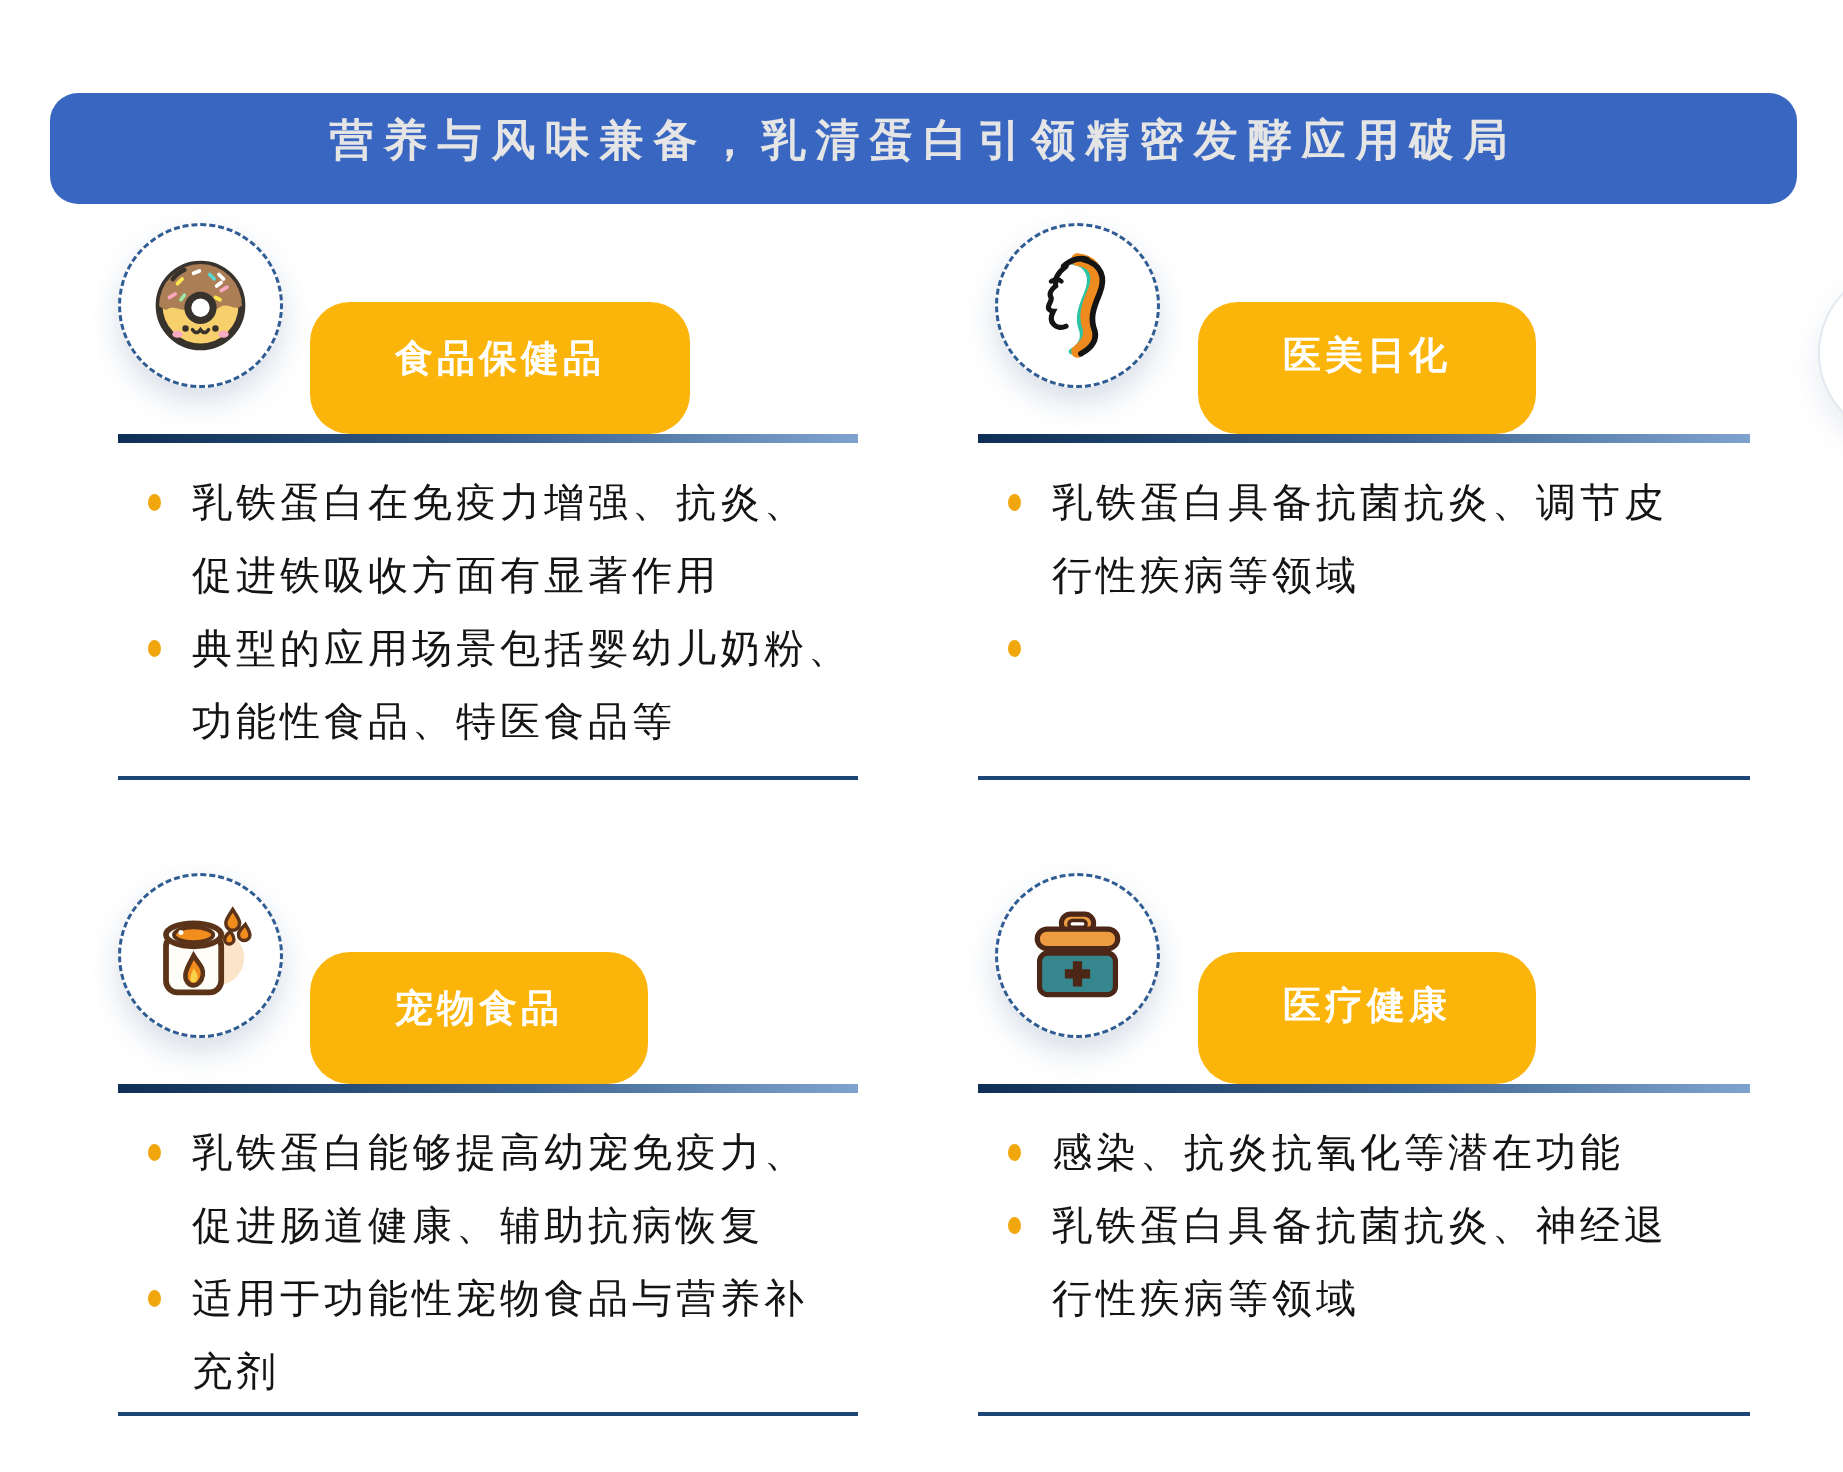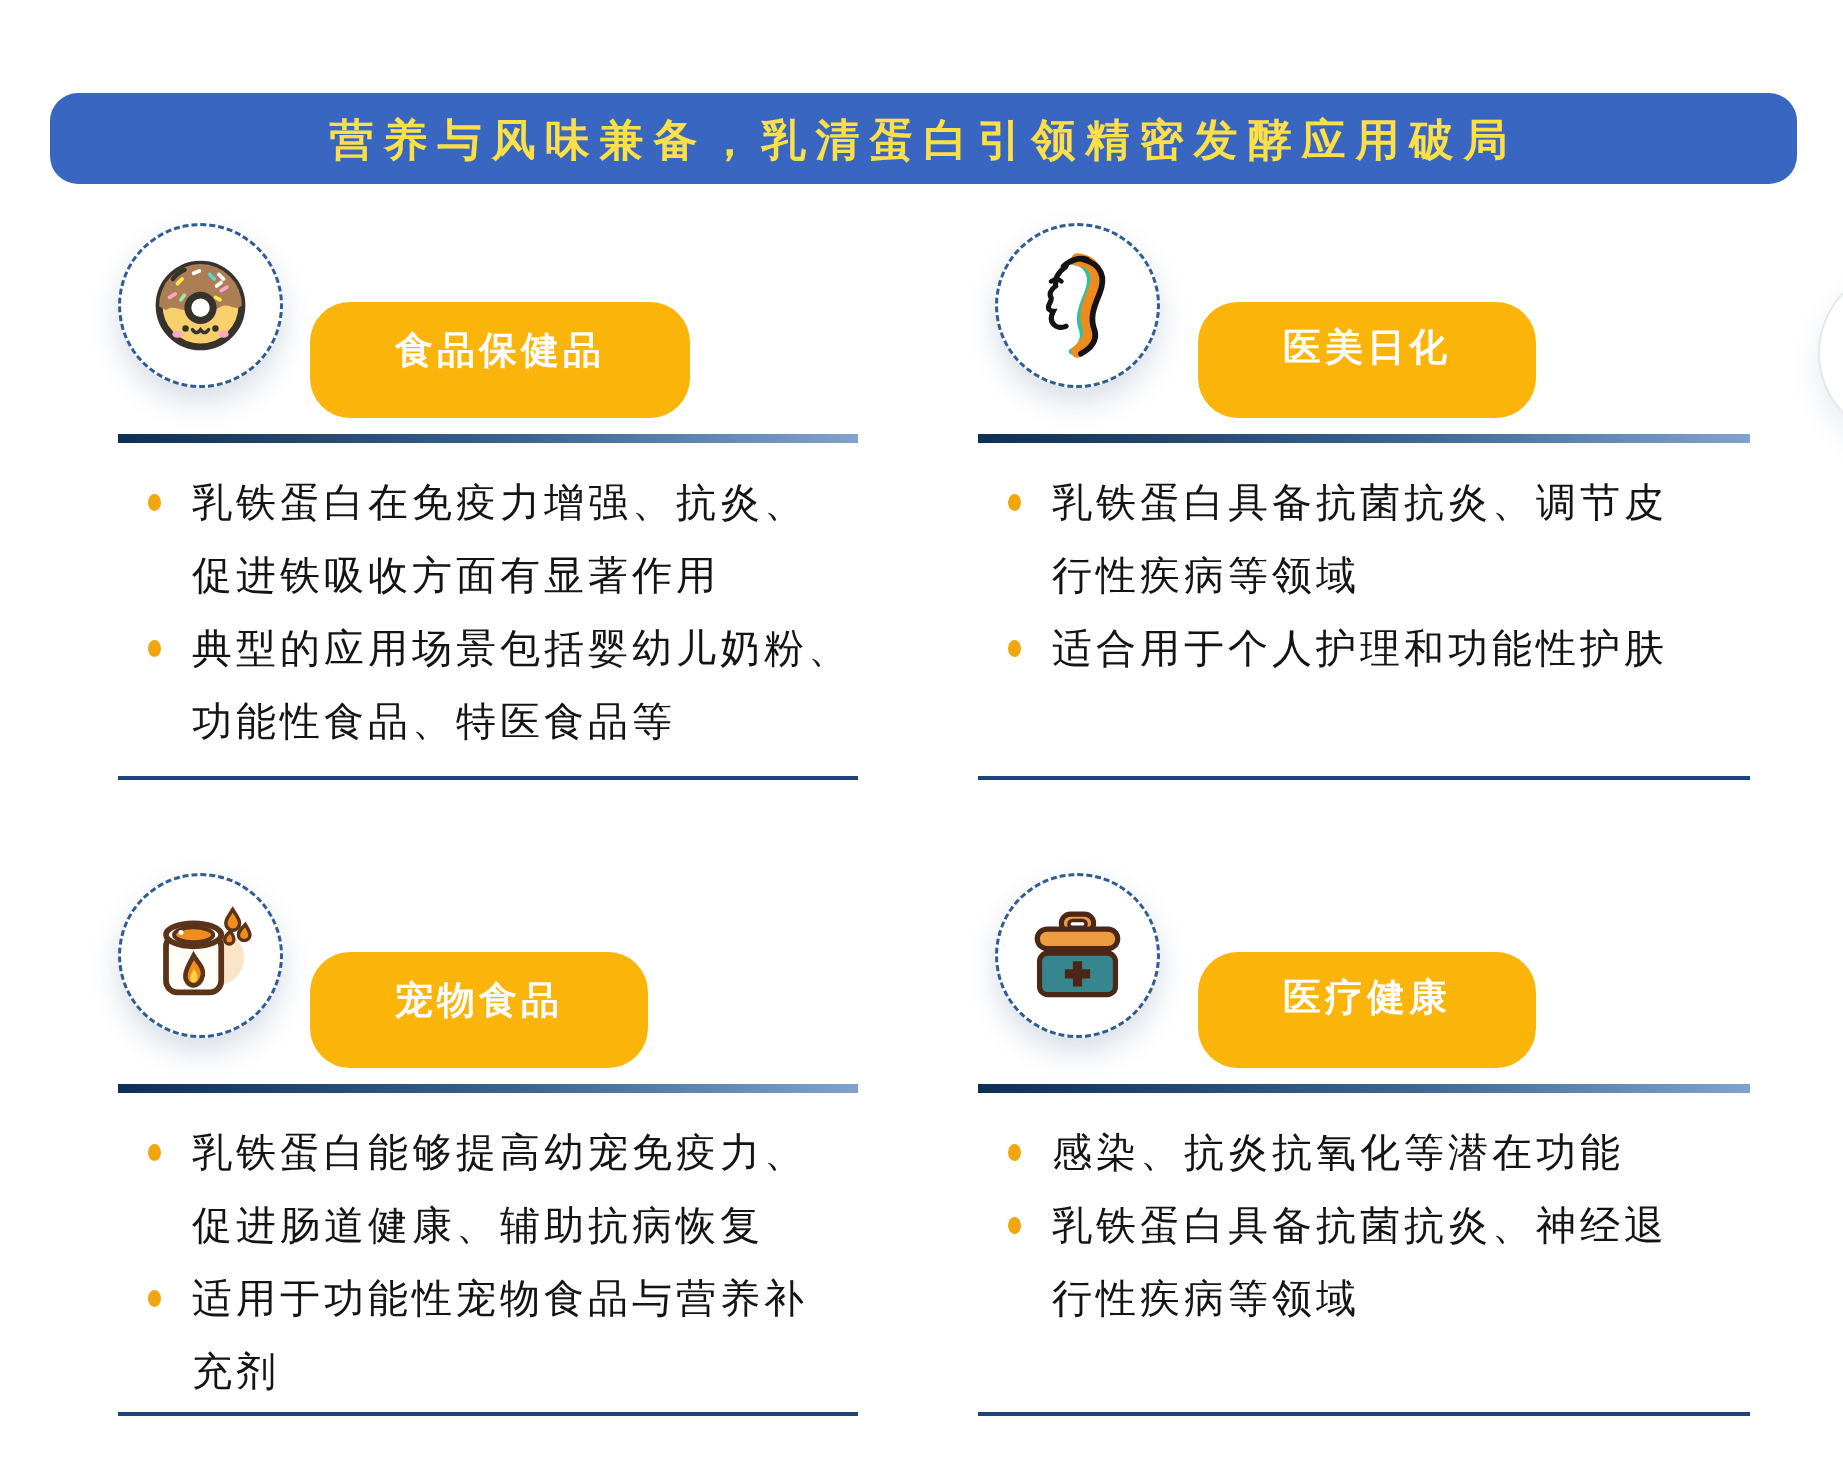--- a/index.html
+++ b/index.html
@@ -1,42 +1,42 @@
 <!DOCTYPE html>
 <html><head>
 <meta charset="utf-8">
 <style>
   html,body{margin:0;padding:0;overflow:hidden;}
   body{
     width:1843px;height:1472px;position:relative;background:#ffffff;
     font-family:"Liberation Sans", sans-serif;
   }
   .banner{
-    position:absolute;left:50px;top:93px;width:1747px;height:91px;
-    background:#3866C0;border-radius:28px;color:#fde047;
+    position:absolute;left:50px;top:93px;width:1747px;height:111px;
+    background:#3866C0;border-radius:28px;color:#e5e5e5;
     font-size:44px;font-weight:bold;letter-spacing:10px;
     text-align:center;line-height:93px;white-space:nowrap;
   }
   .section{position:absolute;}
   .s0{left:118px;top:200px;width:740px;}
   .s1{left:978px;top:200px;width:772px;}
   .s2{left:118px;top:850px;width:740px;}
   .s3{left:978px;top:850px;width:772px;}
   .icon-circle{
     position:absolute;top:23px;width:165px;height:165px;border-radius:50%;
     background:#ffffff;border:3px dashed #2F5C93;
     box-shadow:0 14px 30px rgba(40,70,120,0.18);
     display:flex;align-items:center;justify-content:center;box-sizing:border-box;
   }
   .s0 .icon-circle,.s2 .icon-circle{left:0;}
   .s1 .icon-circle,.s3 .icon-circle{left:17px;}
   .pill{
     position:absolute;top:102px;height:100px;line-height:80px;border-radius:40px;
     background:#FBB409;color:#ffffff;font-weight:bold;font-size:38px;
-    letter-spacing:4px;padding:8px 85px;white-space:nowrap;
+    letter-spacing:4px;padding:16px 85px;white-space:nowrap;
   }
   .s0 .pill,.s2 .pill{left:192px;}
   .s1 .pill,.s3 .pill{left:220px;font-family:Liberation Mono, monospace;}
   .grad-divider{
     position:absolute;top:234px;left:0;right:0;height:9px;
     background:linear-gradient(90deg,#0E2F55 0%,#3C6492 55%,#7FA3CD 100%);
   }
   .bullets{position:absolute;top:266px;left:0;right:0;}
   .item{display:flex;}
   .dot-col{flex:0 0 62px;}
@@ -134,21 +134,20 @@
       <div class="text-col">
         <div class="line">乳铁蛋白具备抗菌抗炎、调节皮</div>
         <div class="line">行性疾病等领域</div>
       </div>
     </div>
     <div class="item">
       <div class="dot-col">
           <div class="dot"></div>
         </div>
       <div class="text-col">
-        <div class="line">适合用于个人护理和功能性护肤</div>
       </div>
     </div>
   </div>
   <div class="bottom-line"></div>
 </div>
 
 <div class="section s2">
   <div class="icon-circle">
     <span>
       <svg width="115" height="115" viewBox="0 0 100 100">

